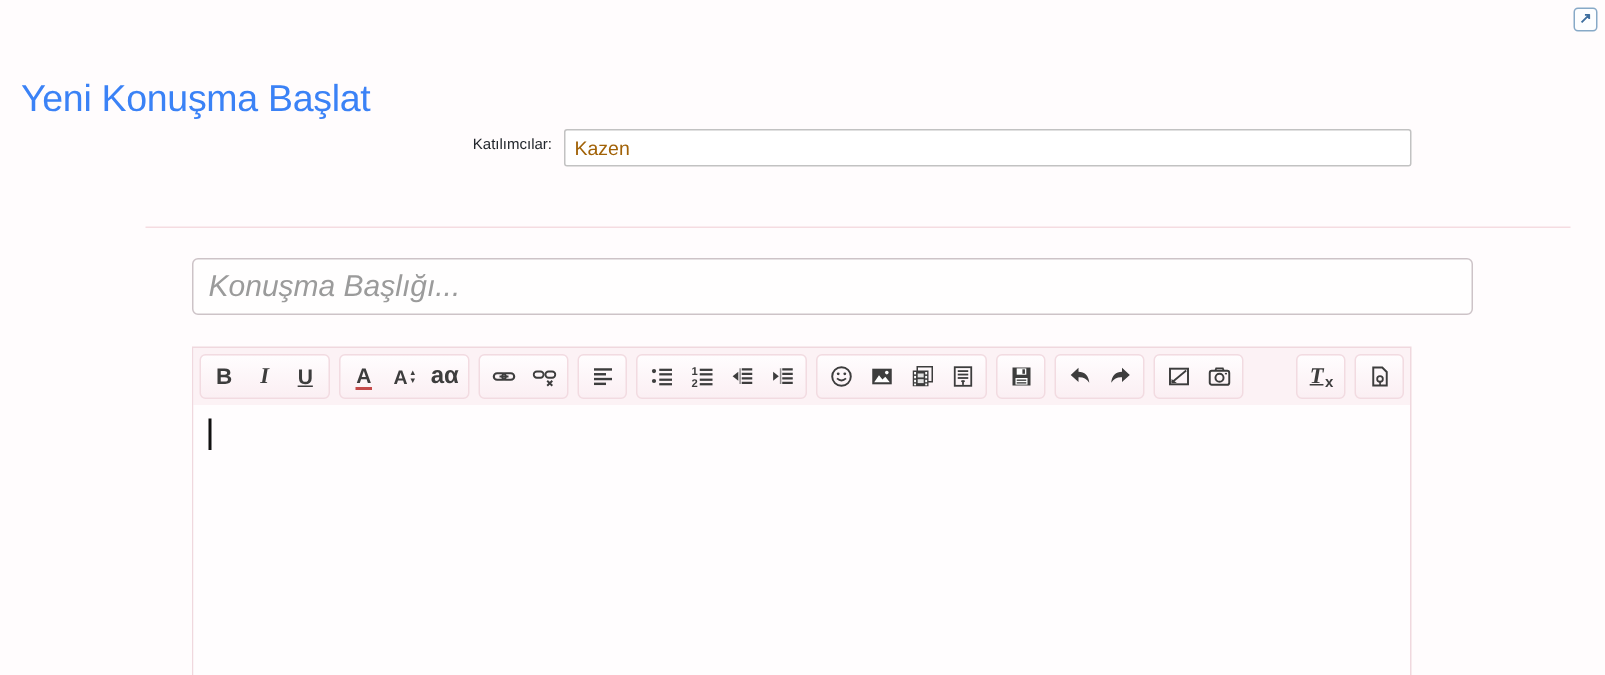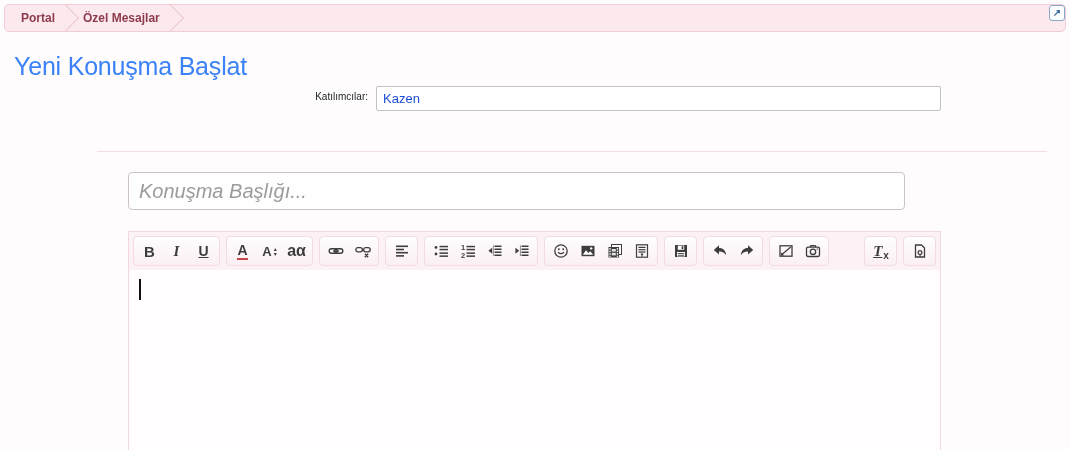--- a/index.html
+++ b/index.html
@@ -36,33 +36,33 @@
     font-weight:400;color:#3b82f6;letter-spacing:-0.2px;
   }
   
   .participants-label{
     position:absolute;left:160px;top:91px;width:208px;text-align:right;
     font-size:10px;color:#21252b;
   }
   .participants-input{
     position:absolute;left:376px;top:86px;width:565px;height:25px;
     box-sizing:border-box;border:1px solid #c2c2c2;border-radius:2px;
-    font-family:"Liberation Sans",sans-serif;font-size:13px;color:#1d4ed8;
+    font-family:"Liberation Sans",sans-serif;font-size:13px;color:#a16207;
     padding:2px 6px;background:#fff;outline:none;
   }
   .participants-helper{
     position:absolute;left:378px;top:113px;font-size:12.5px;color:#a8a3a5;
   }
   .divider{
     position:absolute;left:97px;top:151px;width:950px;height:1px;
     background:#f5dce1;
   }
   
   .title-input{
-    position:absolute;left:128px;top:172px;width:777px;height:38px;
+    position:absolute;left:128px;top:172px;width:854px;height:38px;
     box-sizing:border-box;border:1px solid #cdc3c7;border-radius:4px;
     background:#fffefe;font-family:"Liberation Sans",sans-serif;
     font-size:20px;color:#555;padding:0 10px;outline:none;
   }
   .title-input::placeholder{font-style:italic;color:#9b9b9b;opacity:1;}
   
   .editor{
     position:absolute;left:128px;top:231px;width:813px;height:240px;
     box-sizing:border-box;border:1px solid #f0d8de;background:#fffdfe;
   }
@@ -102,26 +102,20 @@
   .editor-body{
     position:absolute;left:0;right:0;top:38px;bottom:0;background:#fffdfe;cursor:text;
   }
   .caret{position:absolute;left:10px;top:9px;width:1.5px;height:21px;background:#111;}
 </style>
 </head>
 <body>
 
 <div class="page">
 
-  <nav class="breadcrumb">
-    <a class="crumb">Portal</a>
-    <span class="crumb-sep"></span>
-    <a class="crumb">Özel Mesajlar</a>
-    <span class="crumb-sep"></span>
-  </nav>
   <div class="external-btn">
     <span>↗</span>
   </div>
 
   <h1 class="page-title">Yeni Konuşma Başlat</h1>
 
   <label class="participants-label">Katılımcılar:</label>
   <input class="participants-input" type="text" value="Kazen" style="">
 
   <div class="divider"></div>

